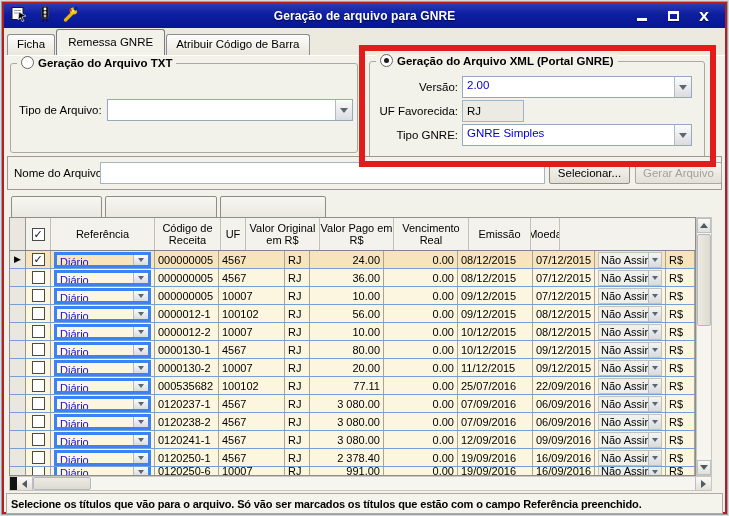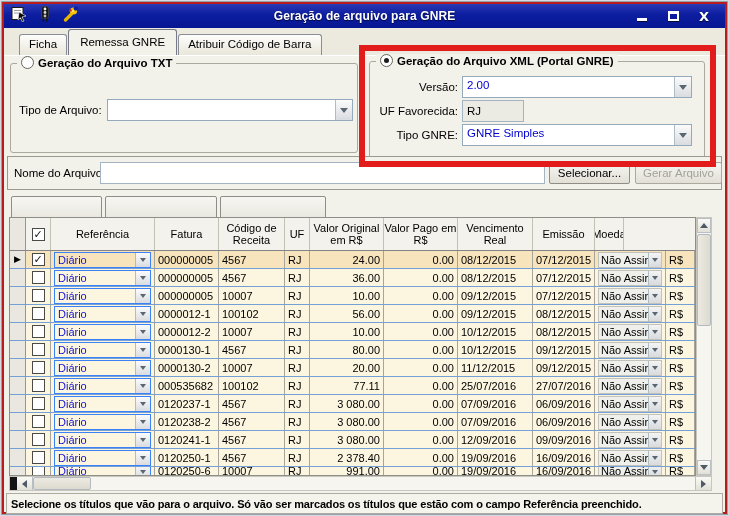--- a/index.html
+++ b/index.html
@@ -15,21 +15,21 @@
     display:flex;align-items:center;color:#fff;}
   .tb-icons{display:flex;gap:11px;padding-left:7px;align-items:center;z-index:2}
   .tb-title{position:absolute;left:0;right:0;text-align:center;font-weight:bold;font-size:12px;letter-spacing:.1px;text-shadow:0 1px 1px #00093a;}
   .tb-btns{margin-left:auto;display:flex;gap:17px;padding-right:14px;z-index:2;align-items:center}
   .wbtn{display:flex;align-items:center;justify-content:center;width:14px;height:14px;cursor:default}
   .g-min{width:10px;height:3px;background:#fff;box-shadow:0 1px 0 #00093a;margin-top:6px}
   .g-max{width:11px;height:10px;border:2px solid #fff;border-top-width:3px;box-shadow:0 1px 0 #00093a}
   .g-close{font-weight:bold;font-size:13px;color:#fff;text-shadow:0 1px 1px #00093a;font-family:"DejaVu Sans",sans-serif}
 
   
-  .tabbar{position:absolute;left:0;top:24px;width:721px;height:27px;background:#eceade;display:flex;align-items:flex-end;padding-left:15px;}
+  .tabbar{position:absolute;left:0;top:24px;width:721px;height:27px;background:#eceade;display:flex;align-items:flex-end;padding-left:3px;}
   .tab{height:21px;border:1px solid #8a8d96;border-bottom:none;border-radius:3px 3px 0 0;
     padding:3px 9px 0;font-size:11.5px;background:linear-gradient(#fdfdfc,#e9e6da);margin-right:1px;color:#000;position:relative;}
   .tab.active{height:26px;padding:6px 11px 0;background:#f2f1ea;border-color:#767a84;z-index:3;}
 
   
   .page{position:absolute;left:0;top:51px;width:721px;height:457px;background:#f2f1ea;border-top:1px solid #fff;}
 
   
   .gbox{position:absolute;border:1px solid #aba99e;border-radius:3px;}
   .gbox-txt{left:6px;top:7px;width:348px;height:90px;}
@@ -83,21 +83,21 @@
   .grow.current{background:#f8e4bc}
   .grow.current .rcombo{background:#f8e4bc}
   .grow.partial{height:8px;overflow:hidden;border-bottom:none}
   .gcell{border-right:1px solid #a7a599;font-size:11px;display:flex;align-items:center;padding:0 3px;overflow:hidden;white-space:nowrap;color:#000;flex:0 0 auto}
   .c-indicator{background:#e9e7df;border-right:1px solid #97958c;justify-content:center;padding:0}
   .c-checkbox{justify-content:center}
   .c-valor,.c-pago{justify-content:flex-end}
   .ind{font-size:9px;line-height:9px;color:#000}
   .cb{width:13px;height:13px;background:#fff;border:1px solid #4a4a46;display:flex;align-items:center;justify-content:center;font-size:11px;font-weight:bold;color:#111}
   .cb.checked::after{content:"✓"}
-  .rcombo{display:flex;align-items:stretch;width:100%;height:16px;border:1px solid #3b82f6;background:#fcf6e1;cursor:default}
+  .rcombo{display:flex;align-items:stretch;width:100%;height:16px;border:3px solid #3b82f6;background:#fcf6e1;cursor:default}
   .rcombo .rval{flex:1;font-size:11px;color:#1111cc;padding:1px 3px 0;overflow:hidden;white-space:nowrap}
   .rcombo .dd{width:15px;flex:0 0 15px}
   .rcombo .tri-d{border-width:3.5px;border-top-width:4.5px;margin-top:4px}
   .acombo{display:flex;align-items:stretch;width:100%;height:16px;border:1px solid #c2c2ba;background:#efefeb}
   .acombo .aval{flex:1;font-size:11px;color:#000;padding:1px 2px 0;overflow:hidden;white-space:nowrap}
   .acombo .dd{width:13px;flex:0 0 13px;background:linear-gradient(#f4f4f4,#d8dadd)}
   .acombo .tri-d{border-width:3px;border-top-width:4px;margin-top:4px}
 
   
   .vscroll{position:absolute;left:687px;top:0;width:16px;height:259px;background:#f6f5ef;border:1px solid #c9c7bd;}
@@ -236,21 +236,20 @@
             <button class="btn">Desmarcar Todos</button>
             <button class="btn">Inverter Seleção</button>
           </div>
 
         <div class="grid">
           <div class="gmain">
             <div class="ghead">
                 <div class="hcell h-indicator" style="width: 16px;"></div>
                 <div class="hcell h-checkbox" style="width: 25px;"><div class="cb checked"></div></div>
                 <div class="hcell h-referencia" style="width: 104px;">Referência</div>
-                <div class="hcell h-fatura" style="width: 64px;">Fatura</div>
                 <div class="hcell h-codigo" style="width: 66px;">Código de
 Receita</div>
                 <div class="hcell h-uf" style="width: 25px;">UF</div>
                 <div class="hcell h-valor" style="width: 74px;">Valor Original
 em R$</div>
                 <div class="hcell h-pago" style="width: 74px;">Valor Pago em
 R$</div>
                 <div class="hcell h-vencimento" style="width: 75px;">Vencimento
 Real</div>
                 <div class="hcell h-emissao" style="width: 62px;">Emissão</div>
@@ -481,21 +480,21 @@
                         <i class="tri-d"></i>
                       </div>
                     </div>
                   </div>
                   <div class="gcell c-fatura" style="width: 64px;">000535682</div>
                   <div class="gcell c-codigo" style="width: 66px;">100102</div>
                   <div class="gcell c-uf" style="width: 25px;">RJ</div>
                   <div class="gcell c-valor" style="width: 74px;">77.11</div>
                   <div class="gcell c-pago" style="width: 74px;">0.00</div>
                   <div class="gcell c-vencimento" style="width: 75px;">25/07/2016</div>
-                  <div class="gcell c-emissao" style="width: 62px;">27/07/2016</div>
+                  <div class="gcell c-emissao" style="width: 62px;">22/09/2016</div>
                   <div class="gcell c-aprovacao" style="width: 71px;">
                     <div class="acombo">
                       <div class="aval">Não Assinado</div>
                       <div class="dd">
                         <i class="tri-d"></i>
                       </div>
                     </div>
                   </div>
                   <div class="gcell c-moeda" style="width: 29px;">R$</div>
                 </div>

